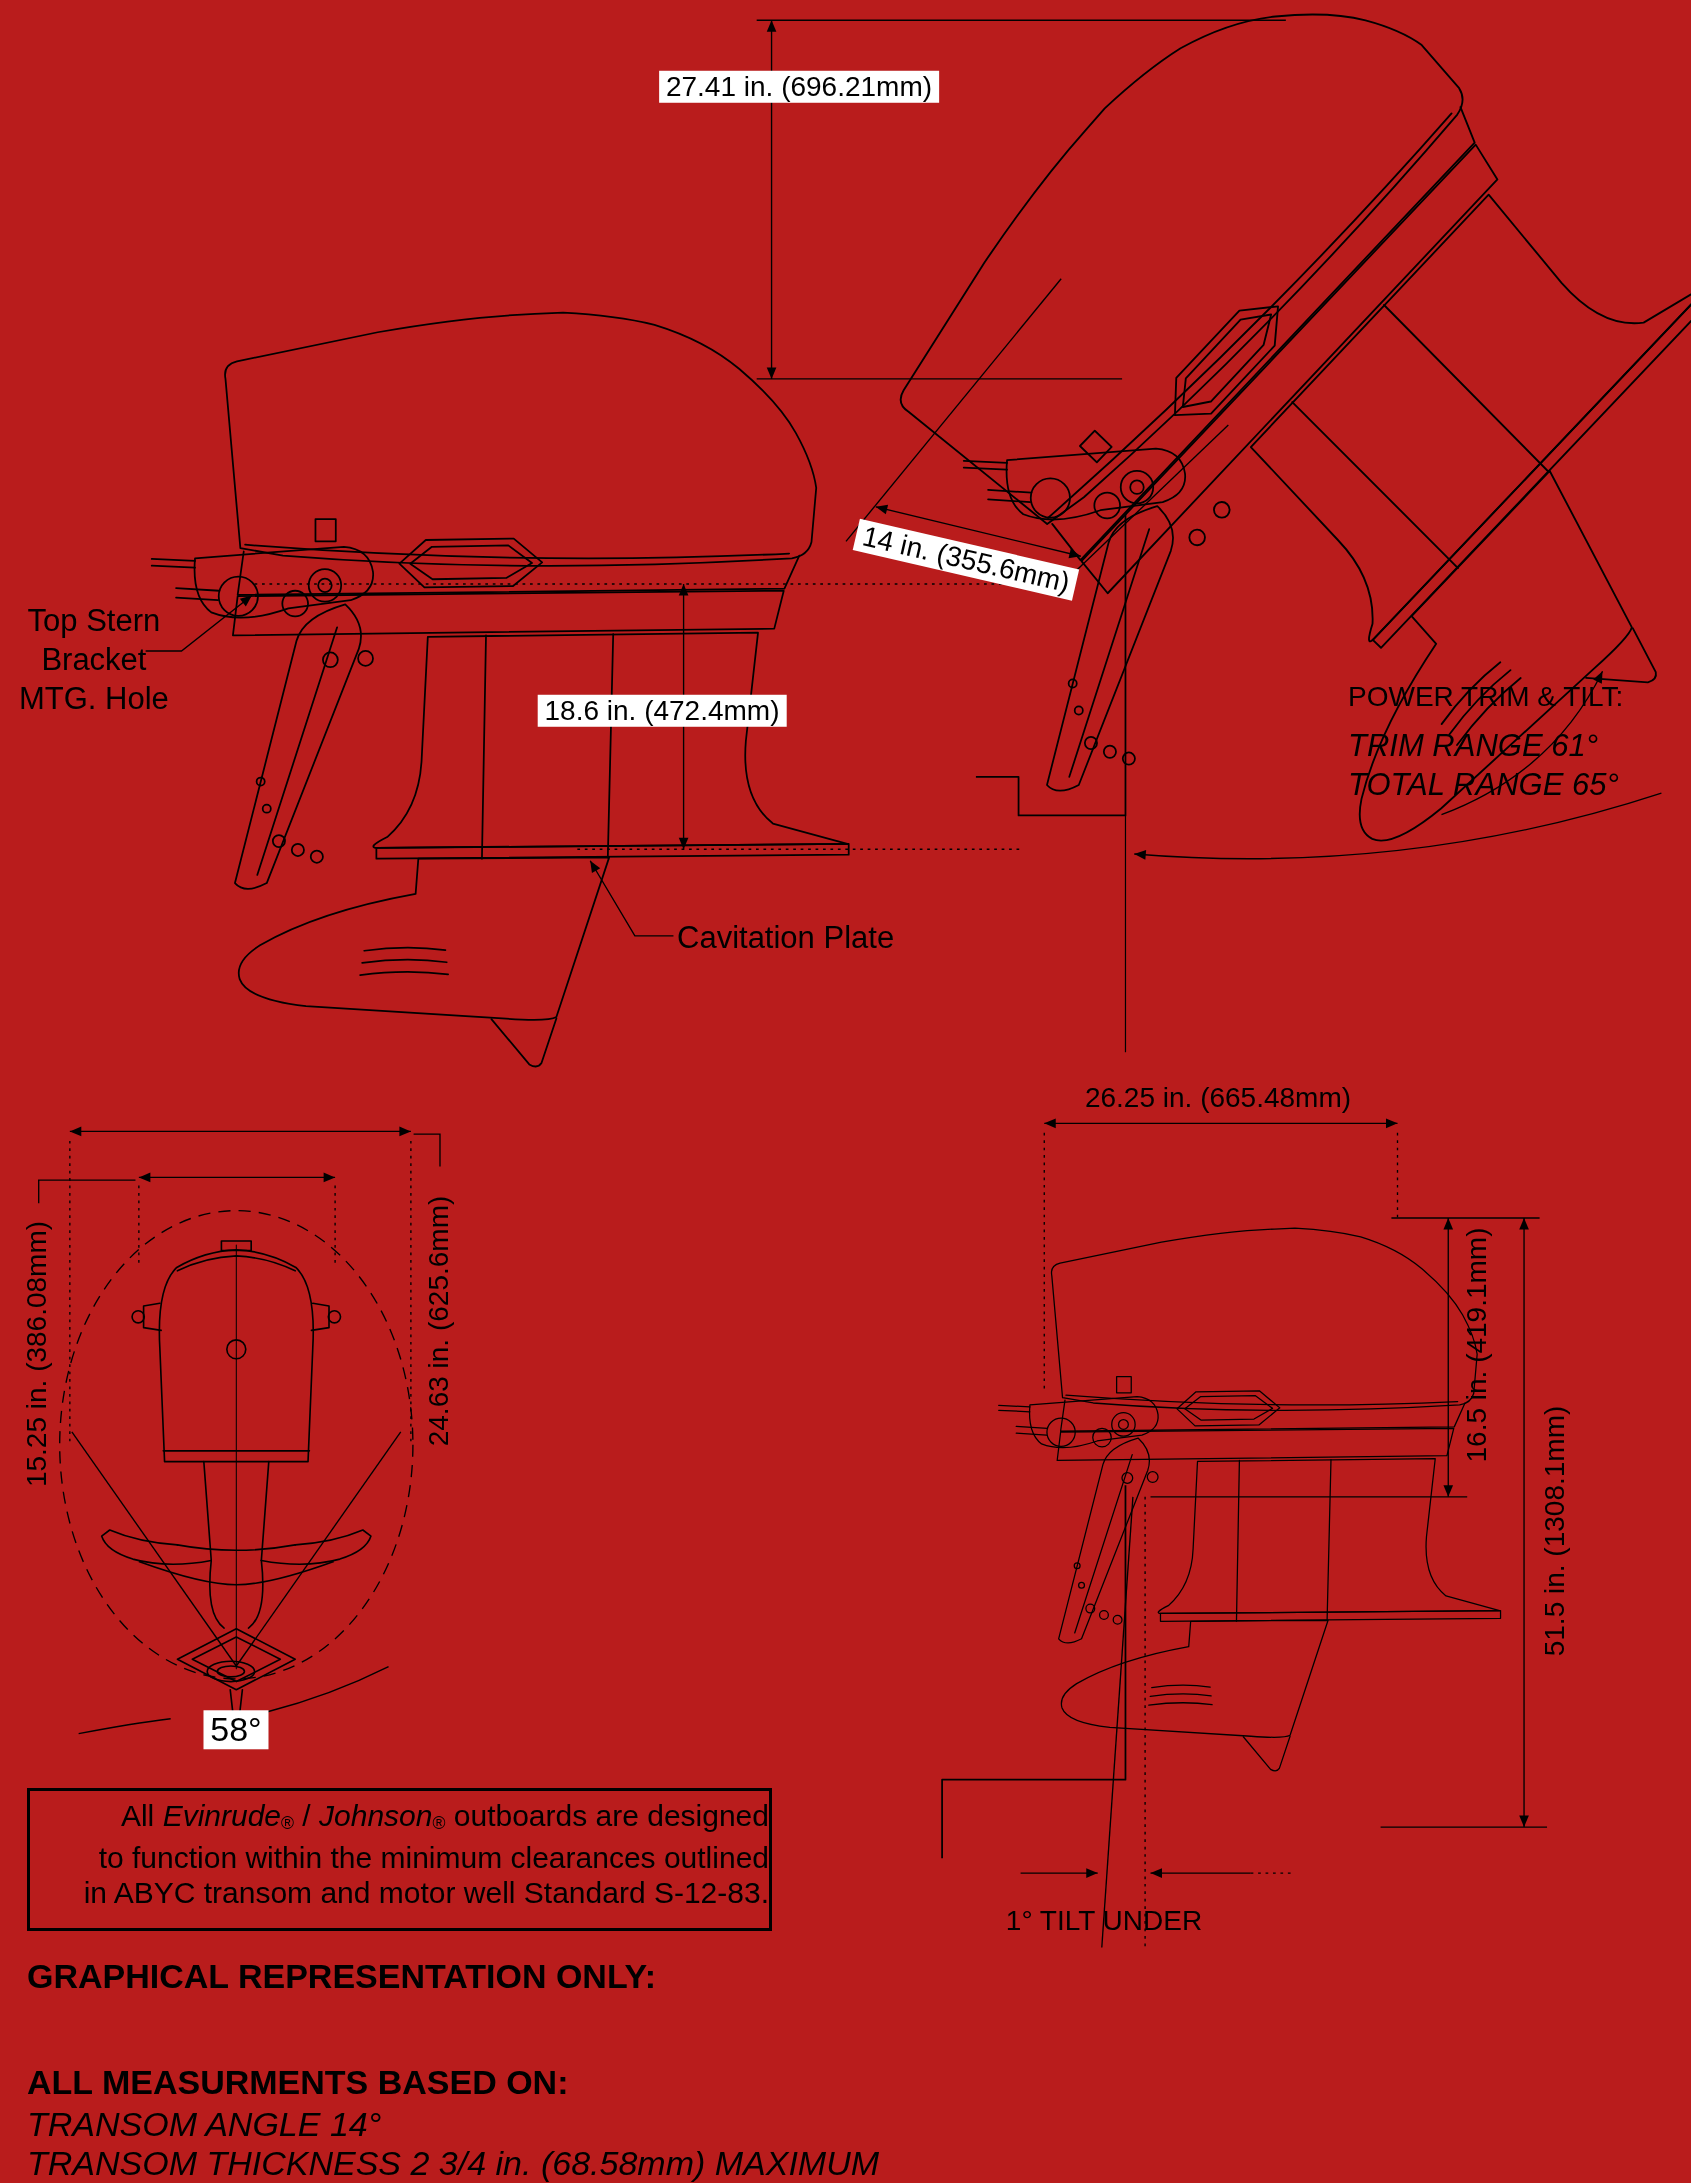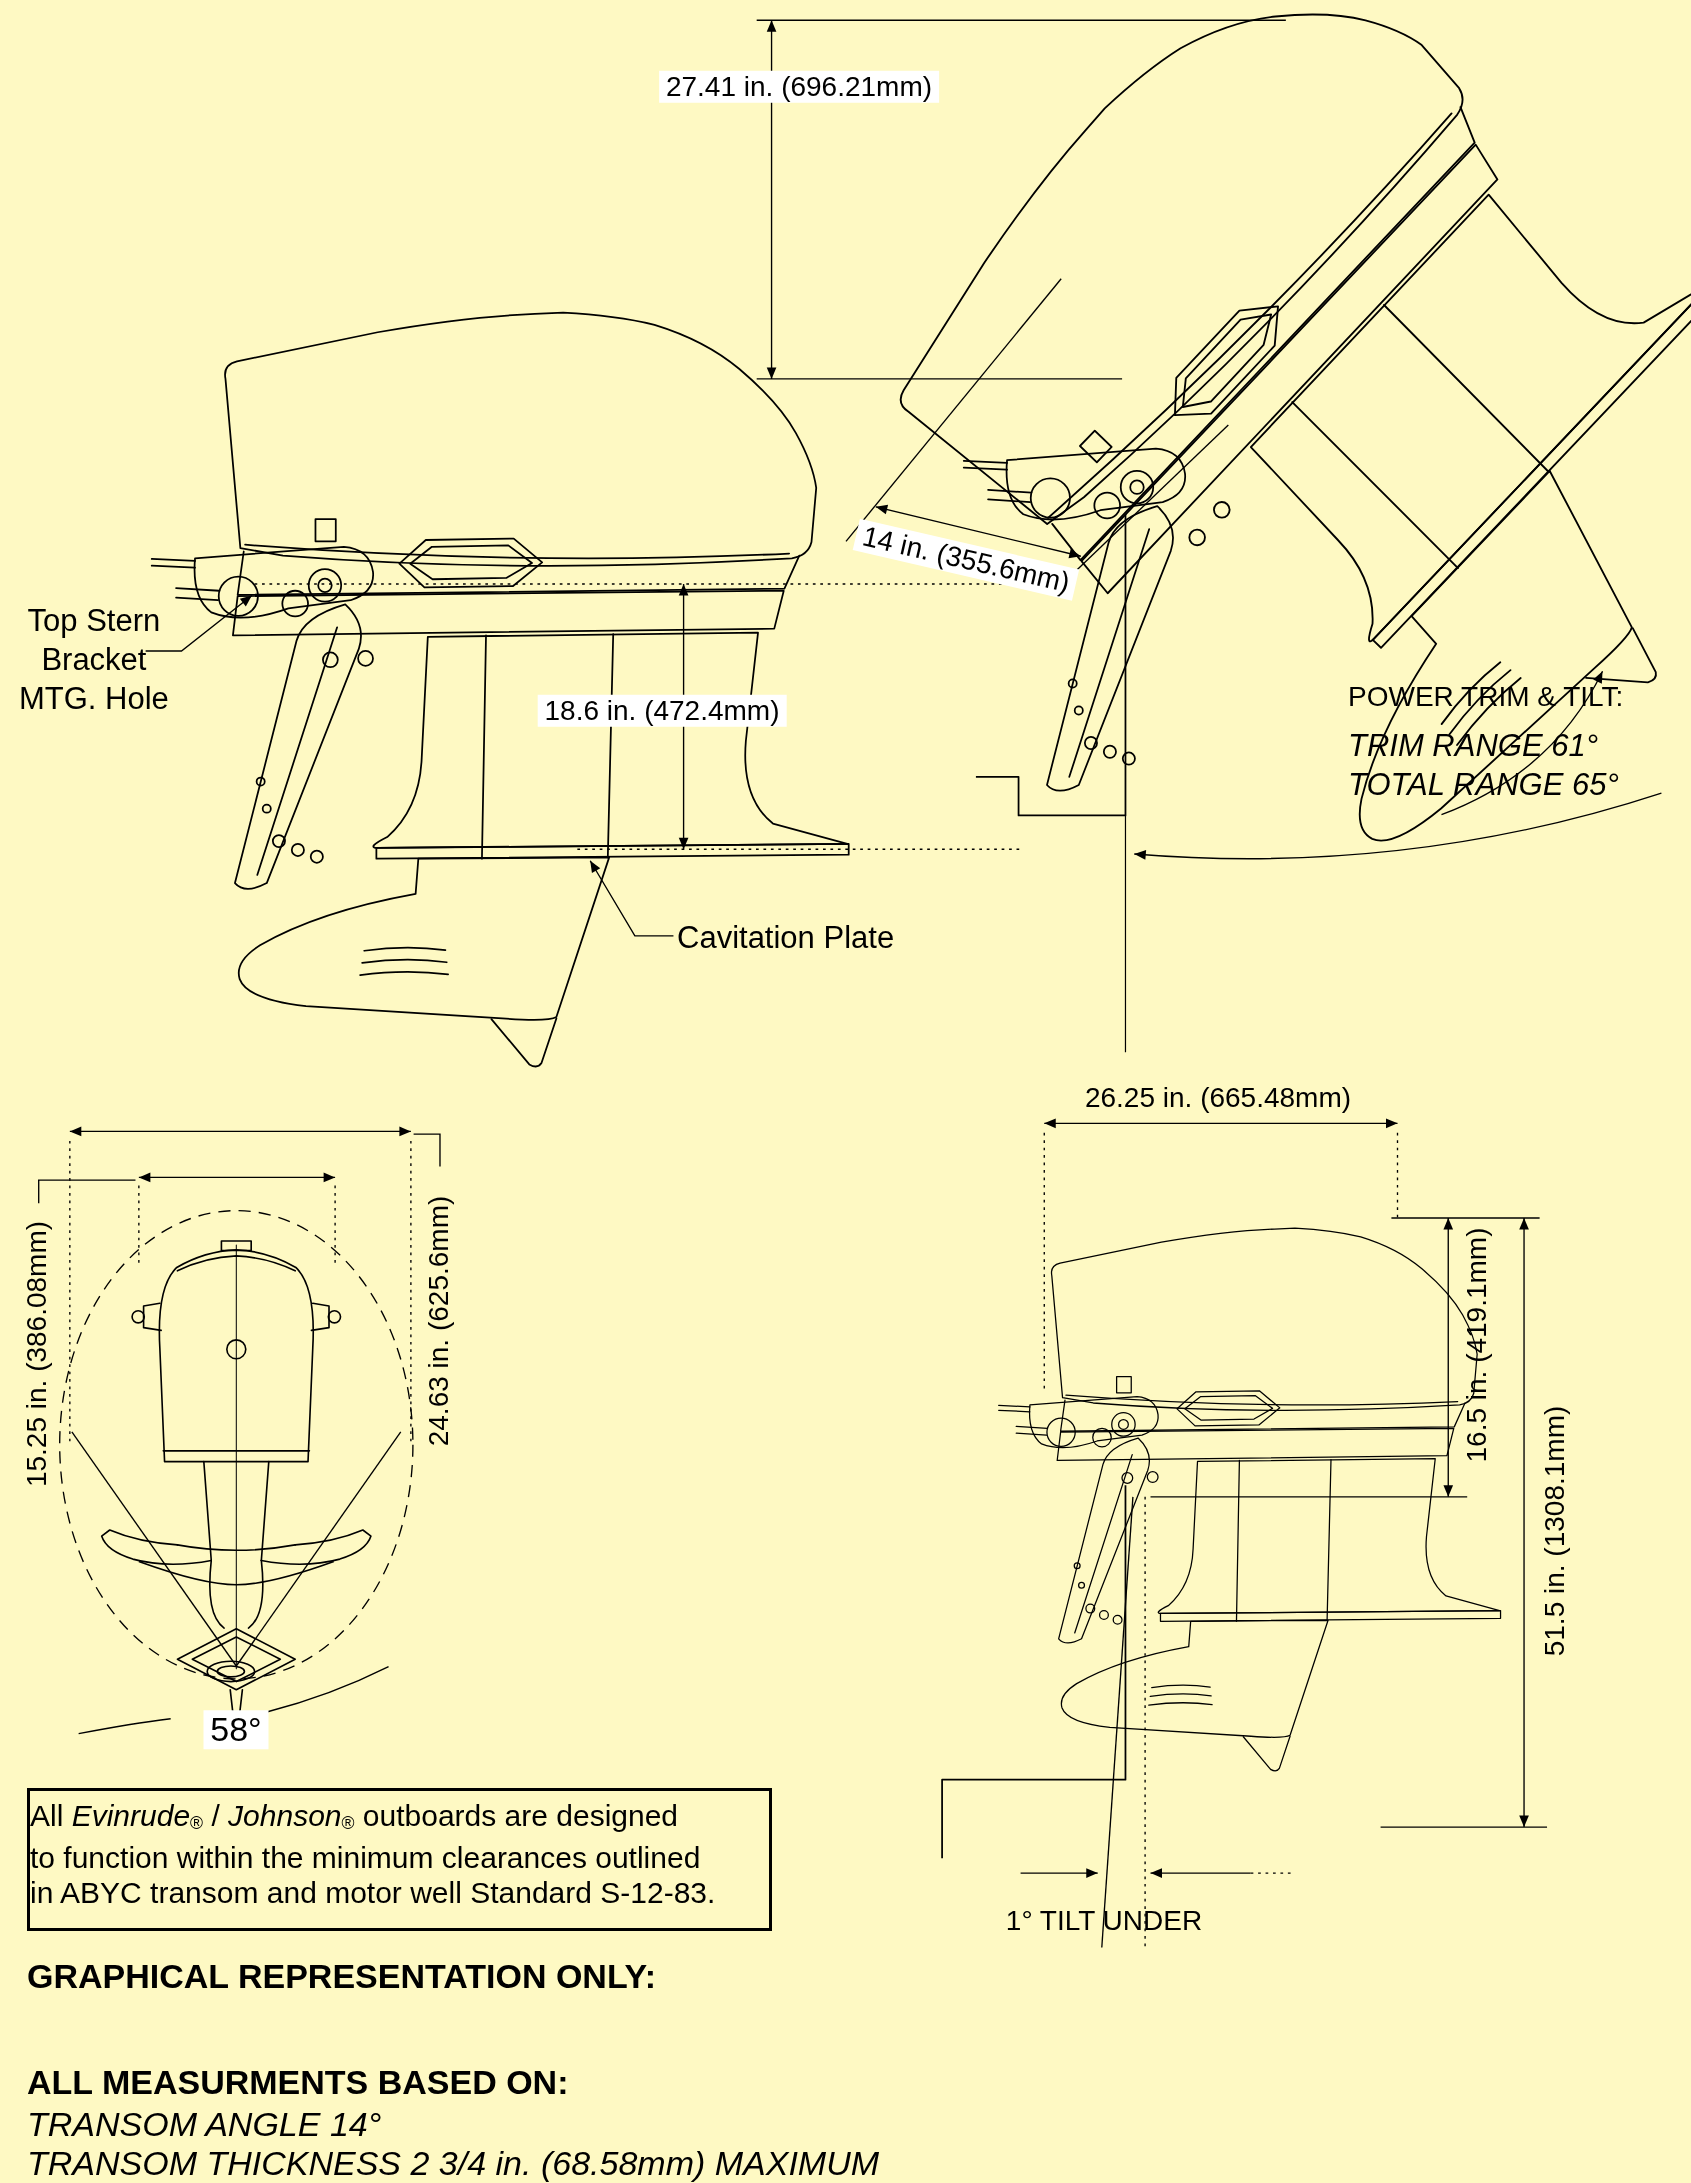--- a/index.html
+++ b/index.html
@@ -1,32 +1,32 @@
 <!DOCTYPE html>
 <html style="font-size:10.8px"><head>
 <meta charset="utf-8">
 <style>
   html,body{margin:0;padding:0;background:#fff;}
-  #canvas{position:relative;width:1692px;height:2183px;background:#fef9c3;
+  #canvas{position:relative;width:1692px;height:2183px;background:#b91c1c;
           font-family:"Liberation Sans",sans-serif;color:#000;overflow:hidden;}
   svg.art{position:absolute;left:0;top:0;}
   .txt{position:absolute;color:#000;white-space:nowrap;line-height:1.16;}
   .dim{font-size:28px;}
   .lbl{font-size:31px;}
   .ctr{transform:translate(-50%,-50%);}
   .rotccw{transform:translate(-50%,-50%) rotate(-90deg);}
   .rot13{transform:translate(-50%,-50%) rotate(13deg);}
   .bgw{background:#fff;padding:0 6.8px;}
   .b{font-weight:bold;}
   .i{font-style:italic;}
   .trim-title{font-size:28px;font-weight:normal;}
   .trim-line{font-size:31px;font-style:italic;}
   .deg72{font-size:34px;}
   #notice-box{position:absolute;left:27px;top:1788px;width:745px;height:143px;
-    border:3.4px solid #000;box-sizing:border-box;text-align:left;
+    border:3.4px solid #000;box-sizing:border-box;text-align:right;
     font-size:30px;line-height:35px;padding-top:6.8px;}
   .reg{font-size:17.6px;vertical-align:-2.7px;}
   .foot{position:absolute;left:27px;font-size:34px;}
 </style>
 </head>
 <body>
 
 <div id="canvas">
 
 <svg class="art" width="1692" height="2183" viewBox="0 0 2500 3226">

